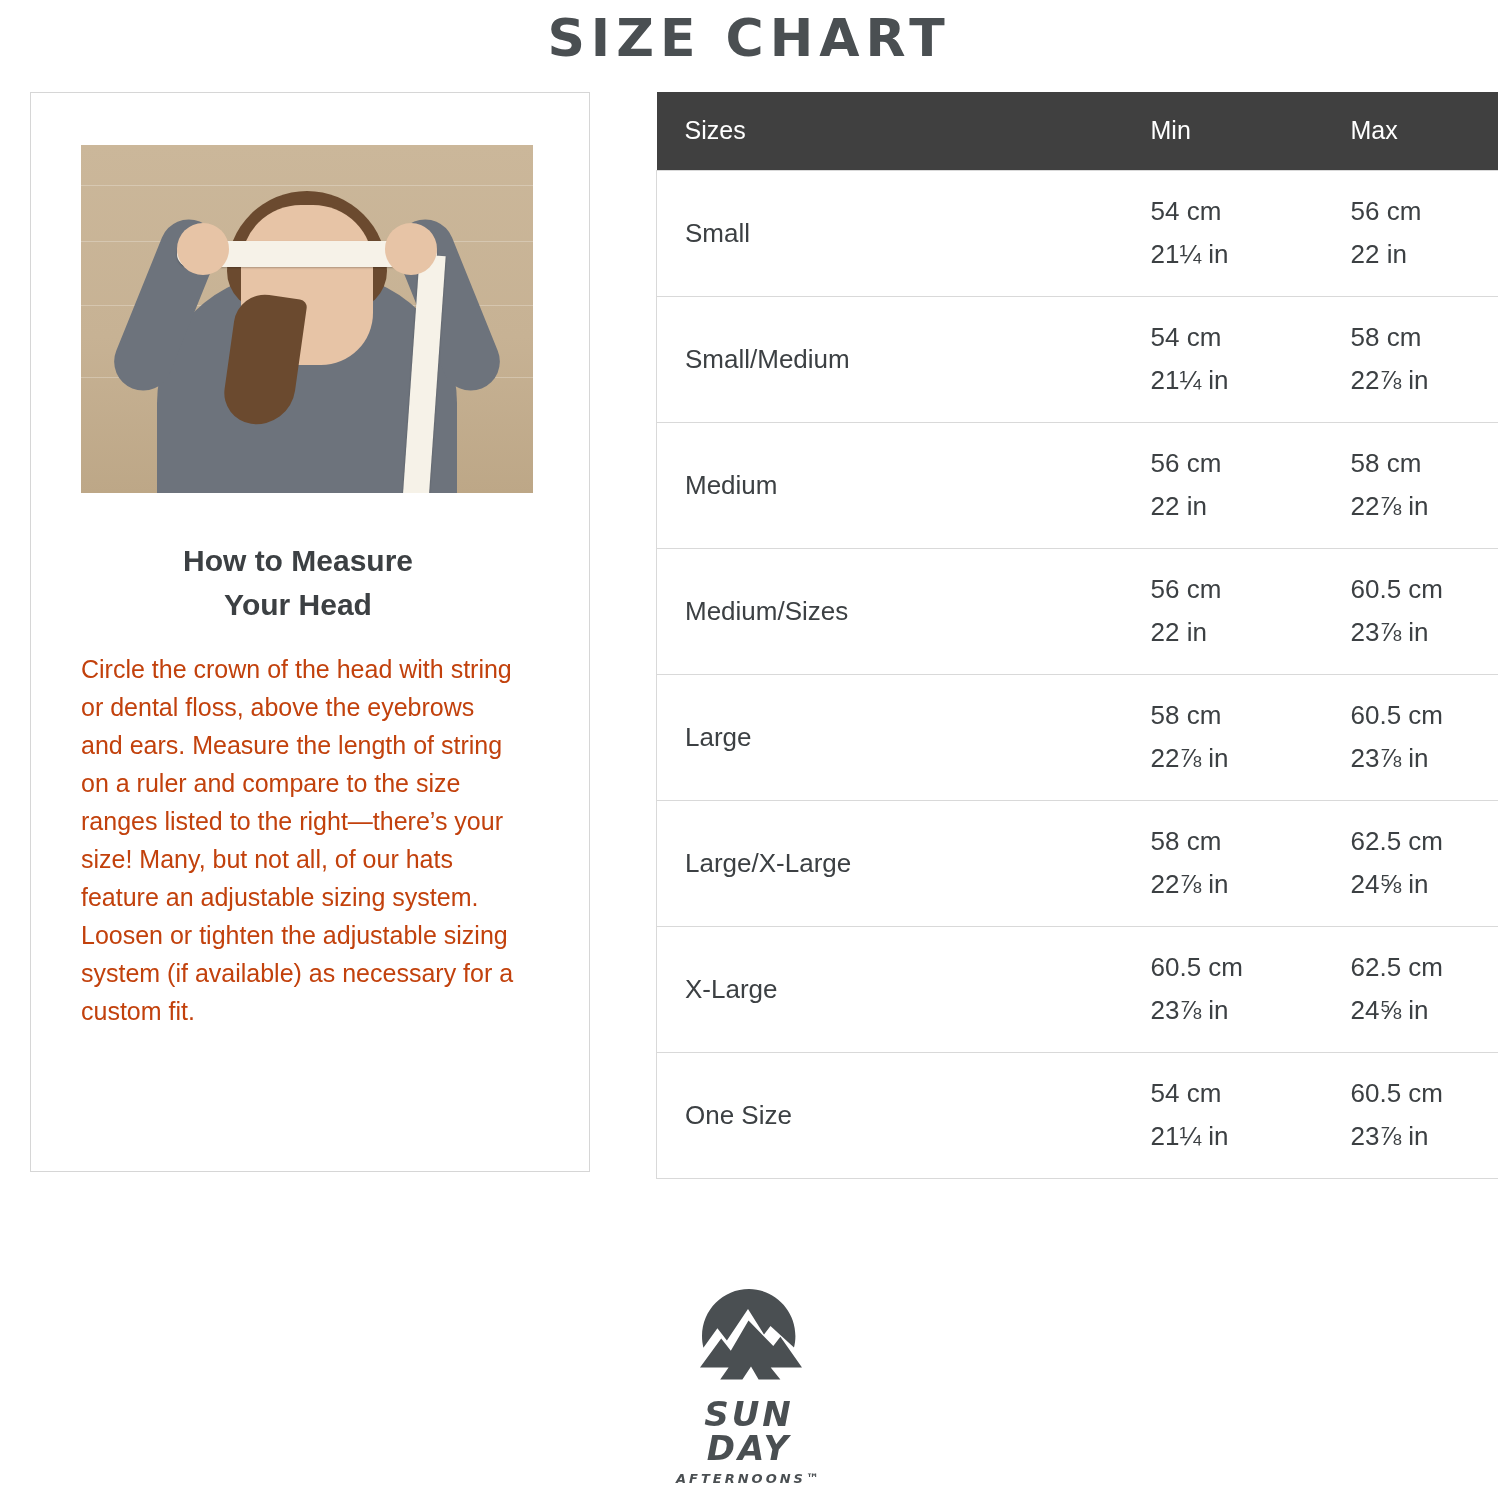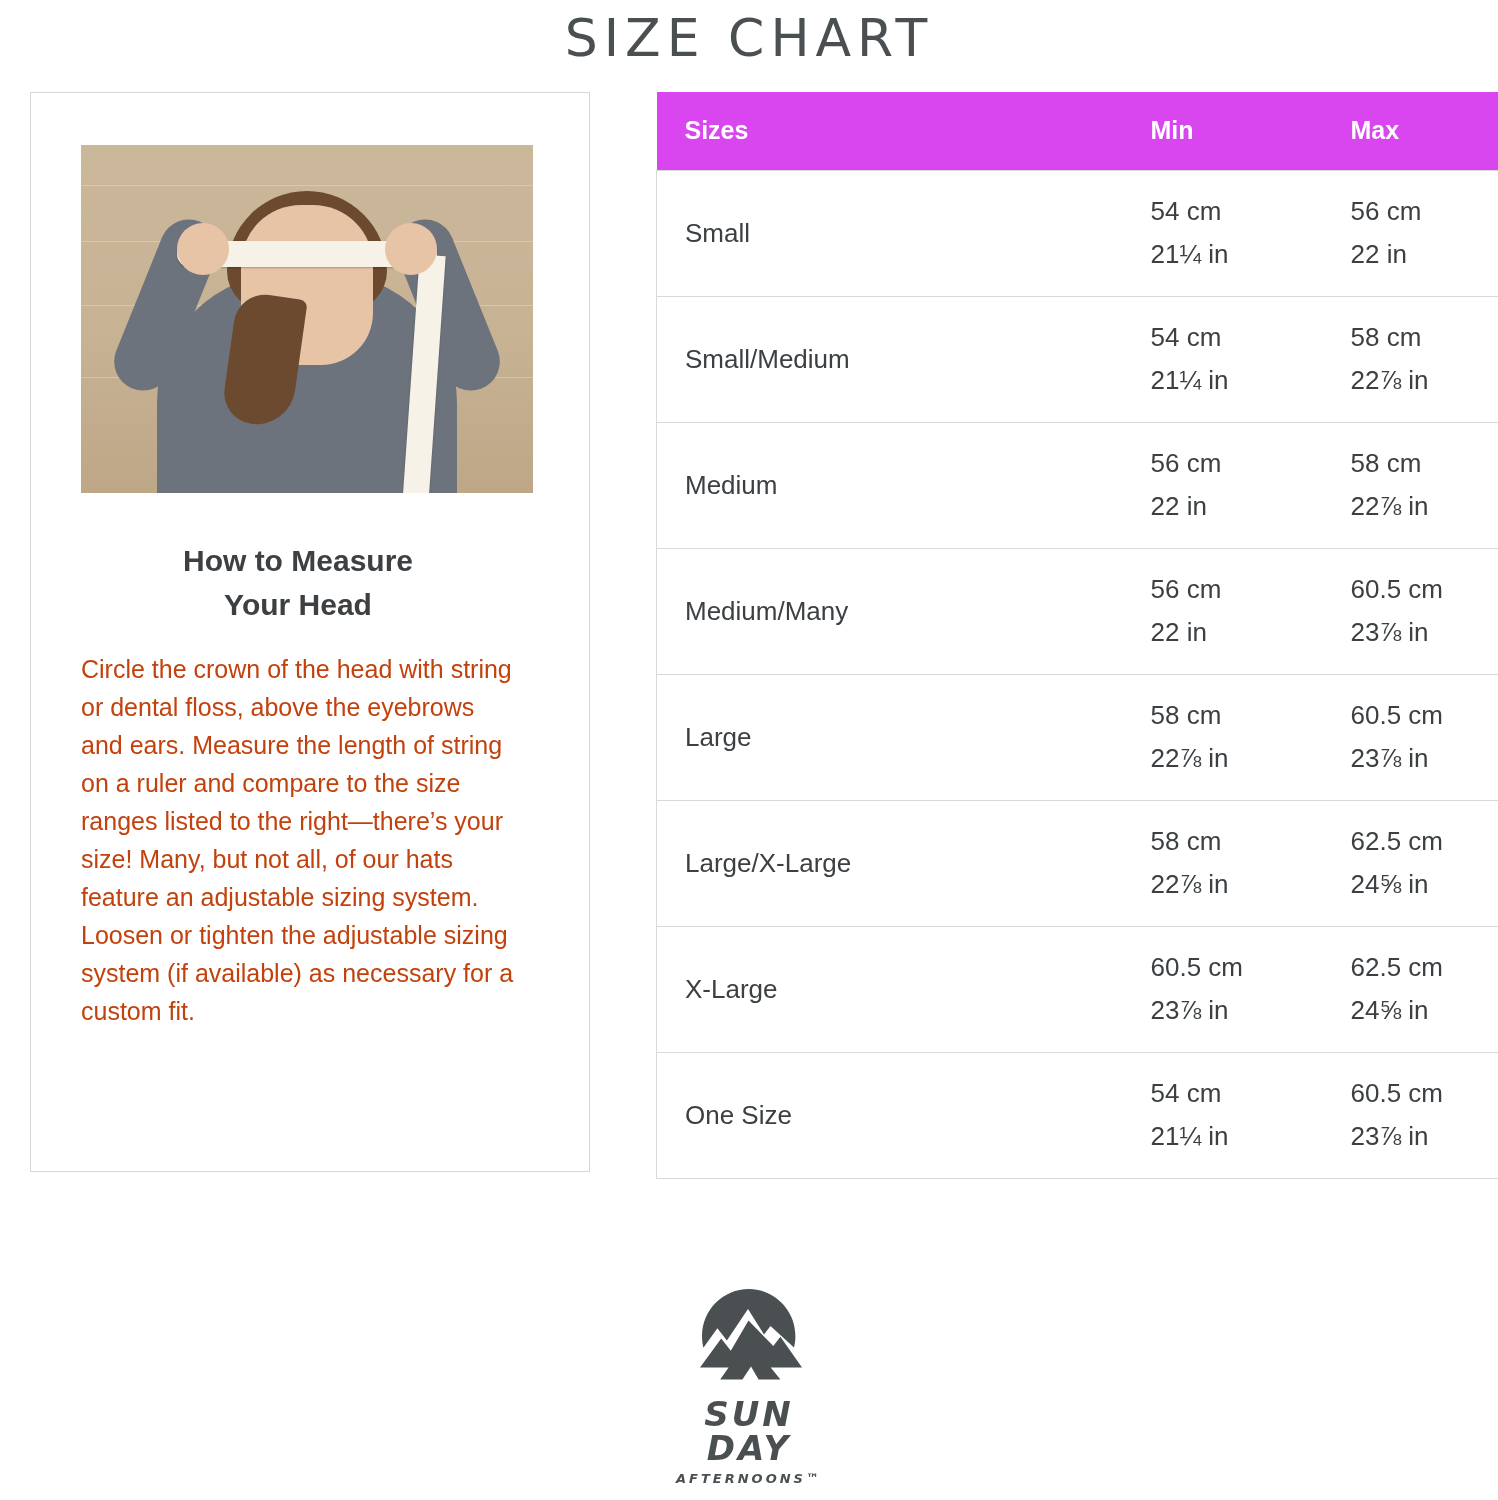--- a/index.html
+++ b/index.html
@@ -14,21 +14,21 @@
     font-family: "Liberation Sans", sans-serif;
     color: #3c4043;
     position: relative;
     overflow: hidden;
   }
 
   
   .page-title {
     text-align: center;
     font-size: 52px;
-    font-weight: normal;
+    font-weight: bold;
     letter-spacing: 6px;
     color: #4a4f52;
     padding-top: 8px;
     margin: 0;
     font-family: "DejaVu Sans", sans-serif;
   }
 
   
   .content {
     display: flex;
@@ -157,24 +157,24 @@
   .table-wrap {
     margin-left: 66px;
     width: 846px;
   }
   table.size-table {
     border-collapse: collapse;
     width: 100%;
     table-layout: fixed;
   }
   table.size-table thead th {
-    background: #d946ef;
+    background: #404040;
     color: #ffffff;
     font-size: 25px;
-    font-weight: bold;
+    font-weight: normal;
     text-align: left;
     padding: 22px 0 22px 28px;
     height: 78px;
   }
   table.size-table tbody td {
     border: 1px solid #d9d9d9;
     border-left: none;
     border-right: none;
     font-size: 26px;
     color: #3c4043;
@@ -302,21 +302,21 @@
             <td class="col-min">
               <span class="val-cm">56 cm</span>
               <span class="val-in">22 in</span>
             </td>
             <td class="col-max">
               <span class="val-cm">58 cm</span>
               <span class="val-in">22⅞ in</span>
             </td>
           </tr>
           <tr>
-            <td class="col-size">Medium/Many</td>
+            <td class="col-size">Medium/Sizes</td>
             <td class="col-min">
               <span class="val-cm">56 cm</span>
               <span class="val-in">22 in</span>
             </td>
             <td class="col-max">
               <span class="val-cm">60.5 cm</span>
               <span class="val-in">23⅞ in</span>
             </td>
           </tr>
           <tr>

